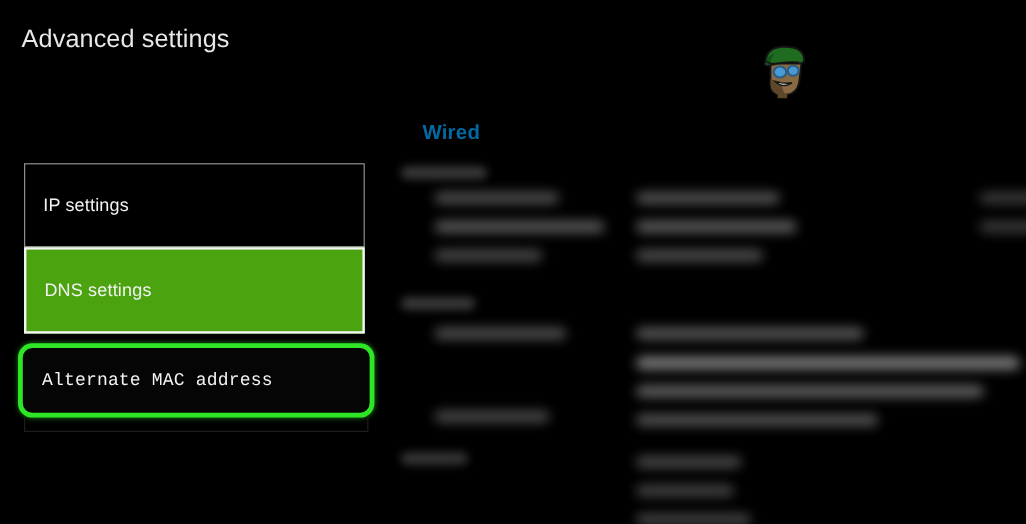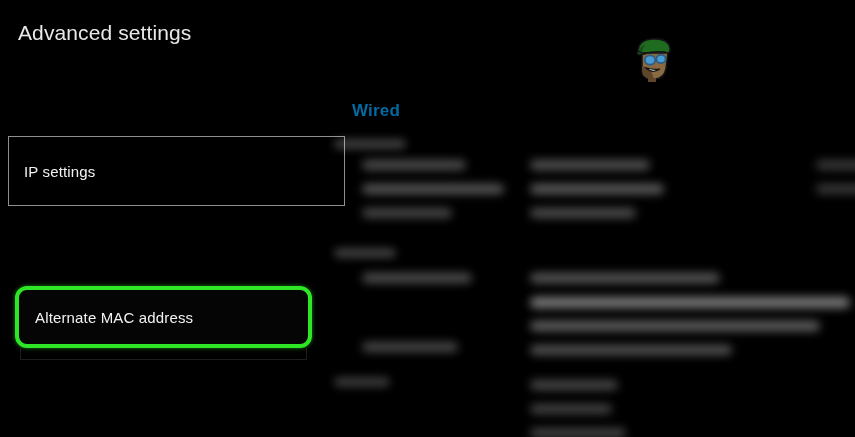--- a/index.html
+++ b/index.html
@@ -42,22 +42,22 @@
   
   #settings-menu {
     position: absolute;
     left: 0px;
     top: 130px;
     width: 330px;
     height: 230px;
   }
   .menu-item {
     position: absolute;
-    left: 8px;
-    width: 337px;
+    left: 20px;
+    width: 284px;
     box-sizing: border-box;
     display: flex;
     align-items: center;
   }
   .menu-item .menu-label {
     font-size: 15px;
     font-weight: 400;
     letter-spacing: 0.15px;
     color: #f2f2f2;
     padding-left: 15px;
@@ -73,20 +73,21 @@
   .menu-item.state-selected {
     border: 2px solid #f4f4f4;
     background: #4ba310;
   }
   
   .menu-item.state-focused {
     border: 4px solid #2fe626;
     border-radius: 12px;
     background: #050505;
     box-shadow: 0 0 4px rgba(47,230,38,0.55);
+    font-family: Liberation Mono, monospace;
   }
   
   #menu-ghost-row {
     position: absolute;
     left: 20px;
     top: 218px;
     width: 287px;
     height: 12px;
     border: 1px solid #1d1d1d;
     border-top: none;
@@ -150,20 +151,23 @@
     <path d="M16 32 Q22 38 30 33 Q24 34 16 32 Z" fill="#f2f2ea" stroke="#141414" stroke-width="1.2"></path>
   </svg>
 </div>
 
 <div id="settings-menu">
 
   <div class="menu-item state-default" style="top:6px; height:70px;">
     <span class="menu-label">IP settings</span>
   </div>
 
+  <div class="menu-item state-selected" style="top:76px; height:72px;">
+    <span class="menu-label">DNS settings</span>
+  </div>
 
   <div class="menu-item state-focused" style="left:15px; top:156px; width:297px; height:62px;">
     <span class="menu-label" style="padding-left:16px;">Alternate MAC address</span>
   </div>
 
   <div id="menu-ghost-row"></div>
 </div>
 
 <div id="detail-pane">
 

